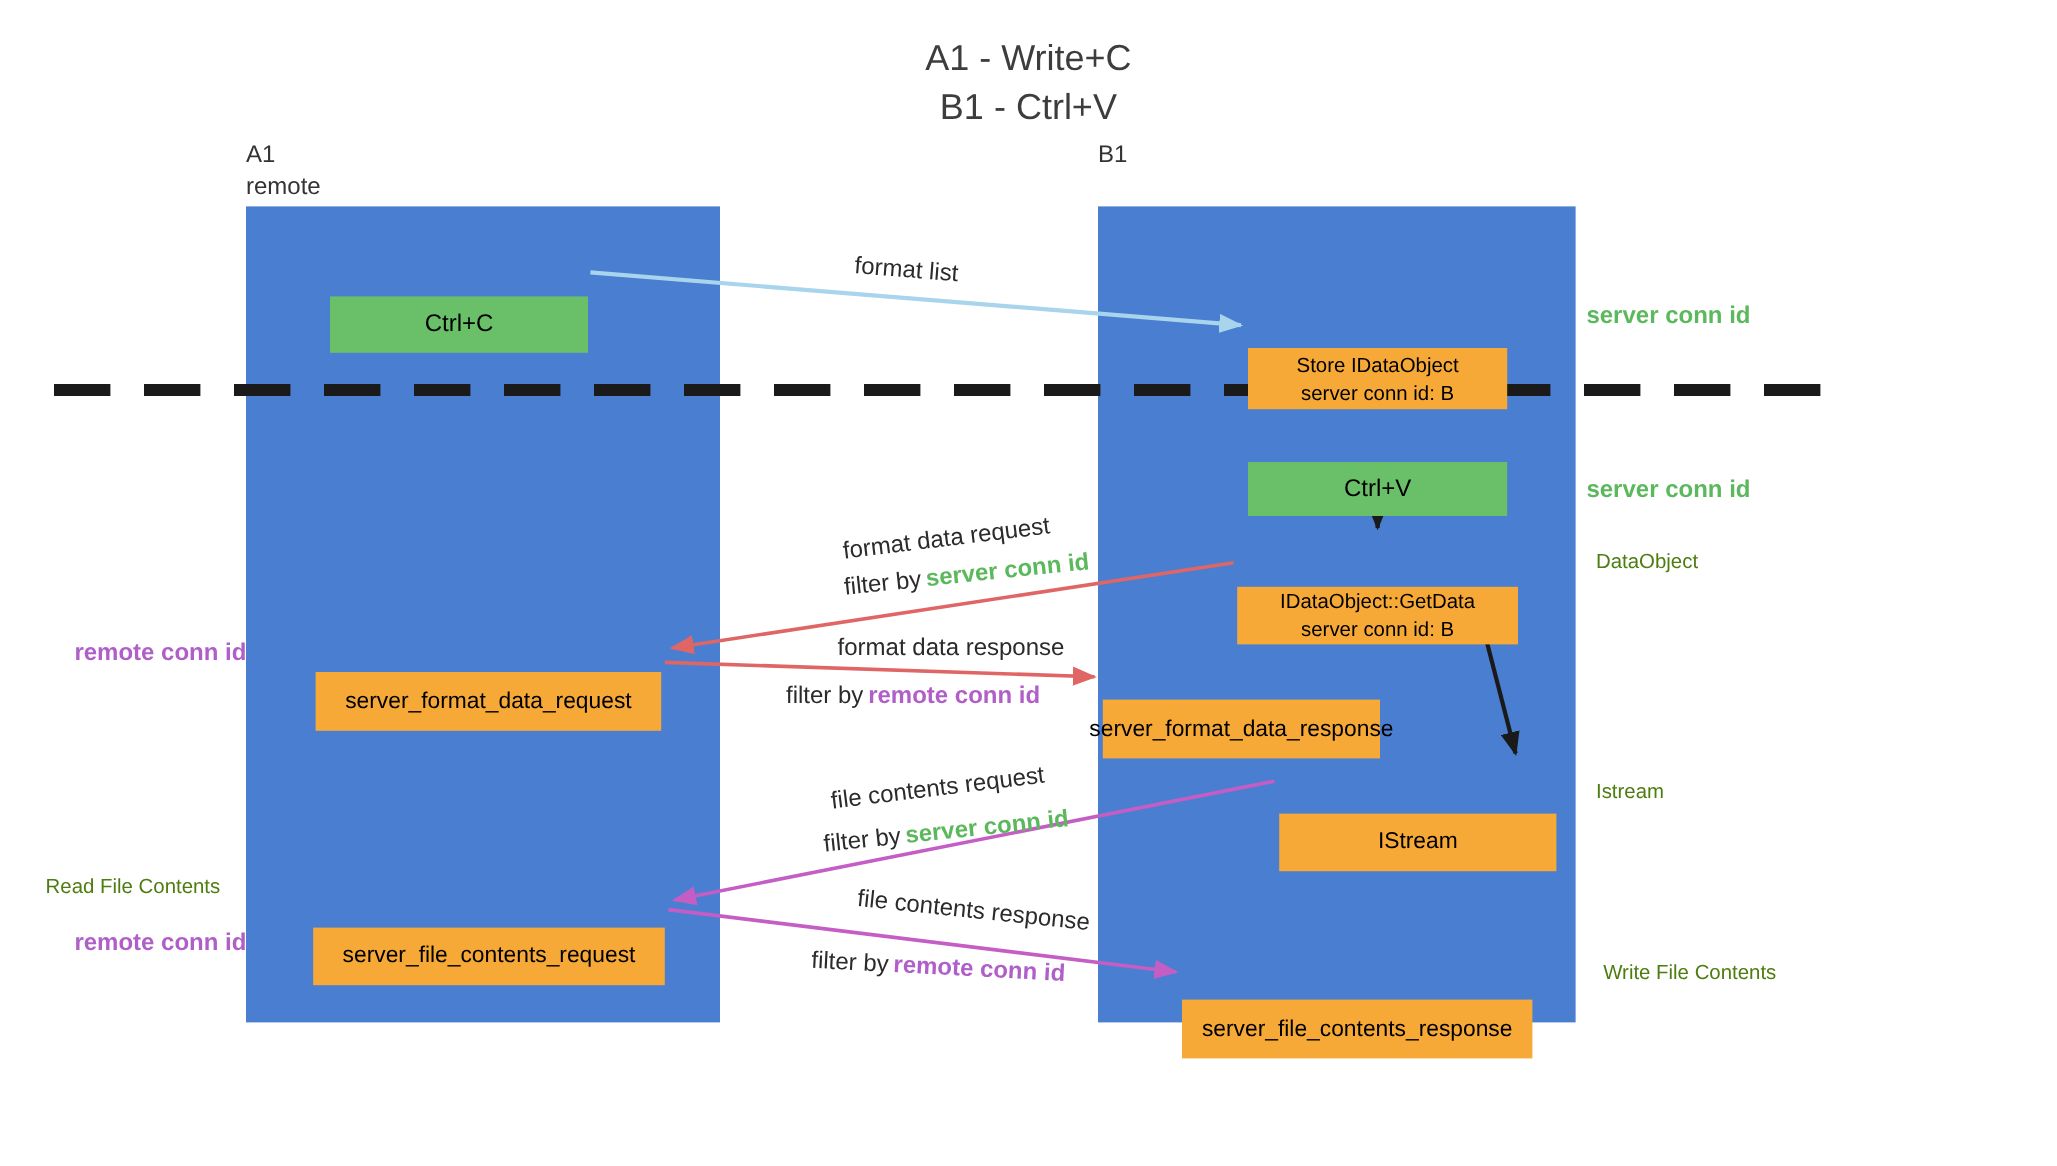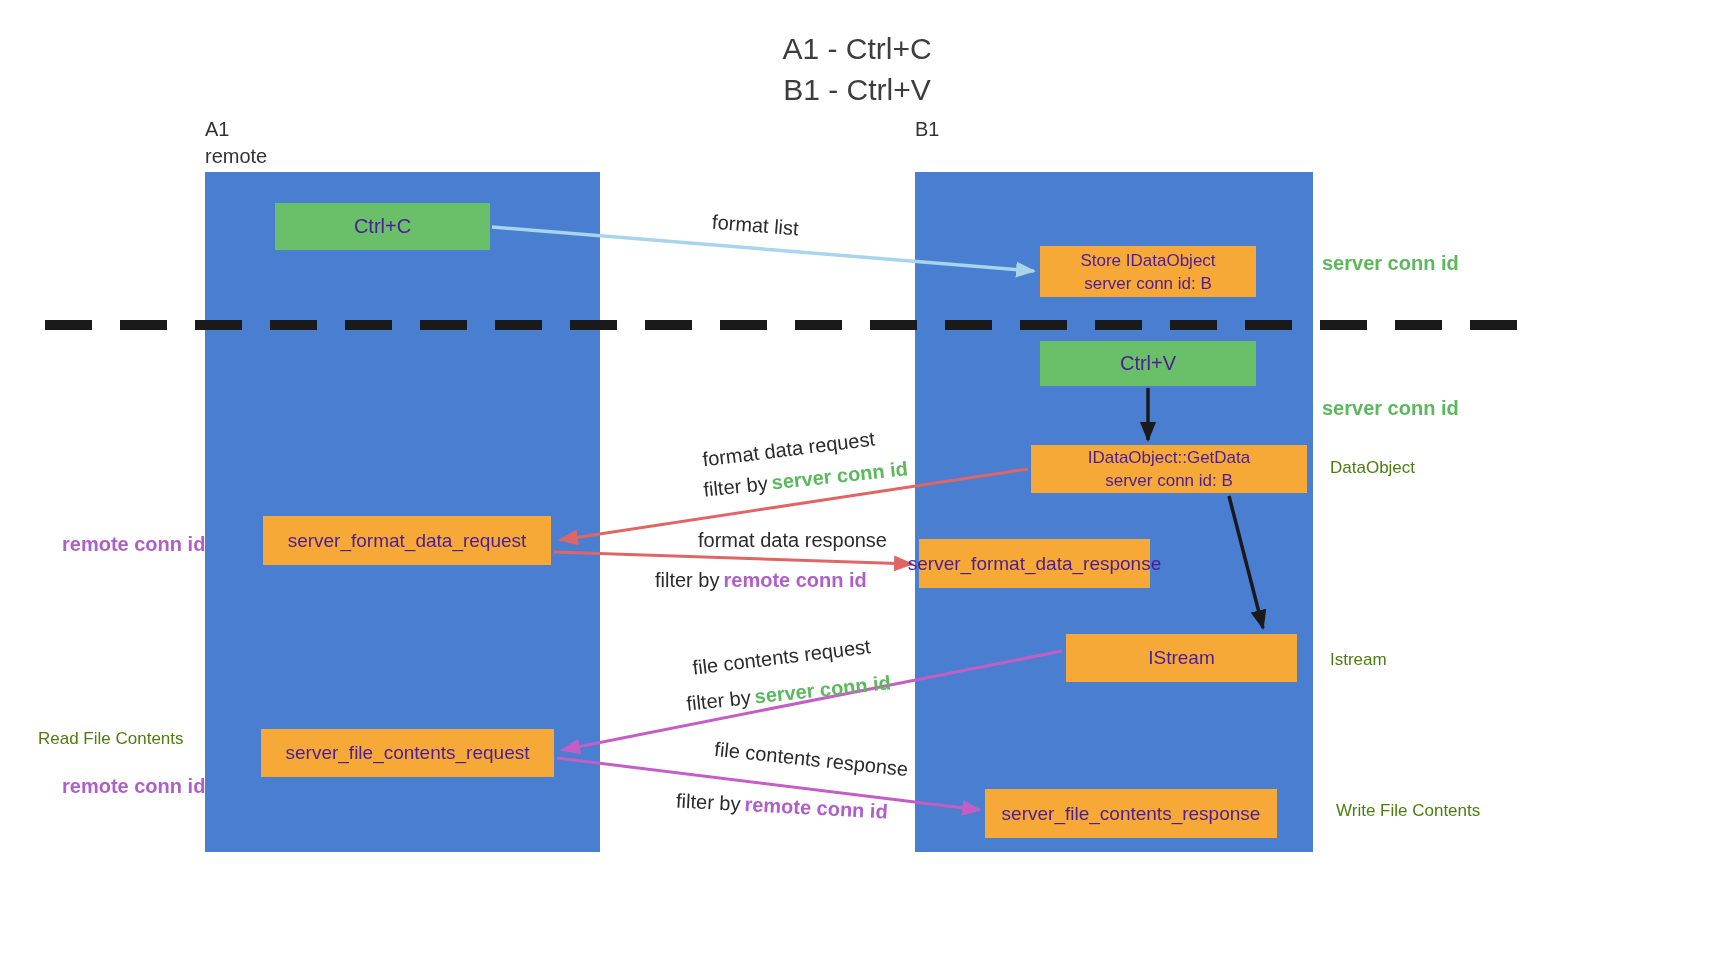--- a/index.html
+++ b/index.html
@@ -6,39 +6,39 @@
   html, body { background: #ffffff; }
   body { font-family: "Liberation Sans", sans-serif; }
   .canvas { position: relative; width: 1714px; height: 972px; background: #ffffff; overflow: hidden; }
   .abs { position: absolute; }
 
   .title { left: 0; right: 0; top: 28px; text-align: center; font-size: 30px; color: #3d3d3d; line-height: 41px; }
 
   .lane { background: #4a7ed1; }
   .lane-header { font-size: 20px; color: #333333; line-height: 27px; }
 
-  .node { display: flex; flex-direction: column; align-items: center; justify-content: center; color: #4c1d95; text-align: center; white-space: nowrap; }
+  .node { display: flex; flex-direction: column; align-items: center; justify-content: center; color: #000000; text-align: center; white-space: nowrap; margin-top: 44px; }
   .green-box { background: #6abf69; font-size: 20px; }
   .orange-box { background: #f7a938; font-size: 19px; line-height: 24px; }
   .orange-box.two-line { font-size: 17px; line-height: 23px; }
 
   .label { font-size: 20px; color: #2b2b2b; white-space: nowrap; }
   .green-bold { color: #5cb85c; font-weight: bold; }
   .purple-bold { color: #b05fc9; font-weight: bold; }
   .side-note { font-size: 17px; color: #4d7c0f; white-space: nowrap; }
 
   .edges { position: absolute; left: 0; top: 0; pointer-events: none; }
 </style>
 </head>
 <body>
 
 <div class="canvas">
 
   <div class="abs title">
-    <div>A1 - Ctrl+C</div>
+    <div>A1 - Write+C</div>
     <div>B1 - Ctrl+V</div>
   </div>
 
   <div class="abs lane-header" style="left:205px; top:116px; width:395px;">
     <div>A1</div>
     <div>remote</div>
   </div>
   <div class="abs lane-header" style="left:915px; top:116px; width:398px;">
     <div>B1</div>
   </div>
@@ -85,21 +85,21 @@
 
   <div class="abs node orange-box two-line" style="left:1040px; top:246px; width:216px; height:51px;">
     <span>Store IDataObject</span>
     <span>server conn id: B</span>
   </div>
 
   <div class="abs node green-box" style="left:1040px; top:341px; width:216px; height:45px;text-align:right;">
     <span>Ctrl+V</span>
   </div>
 
-  <div class="abs node orange-box two-line" style="left:1031px; top:445px; width:276px; height:48px;">
+  <div class="abs node orange-box two-line" style="left:1031px; top:445px; width:234px; height:48px;">
     <span>IDataObject::GetData</span>
     <span>server conn id: B</span>
   </div>
 
   <div class="abs node orange-box" style="left:263px; top:516px; width:288px; height:49px;">
     <span>server_format_data_request</span>
   </div>
 
   <div class="abs node orange-box" style="left:919px; top:539px; width:231px; height:49px;">
     <span>server_format_data_response</span>

